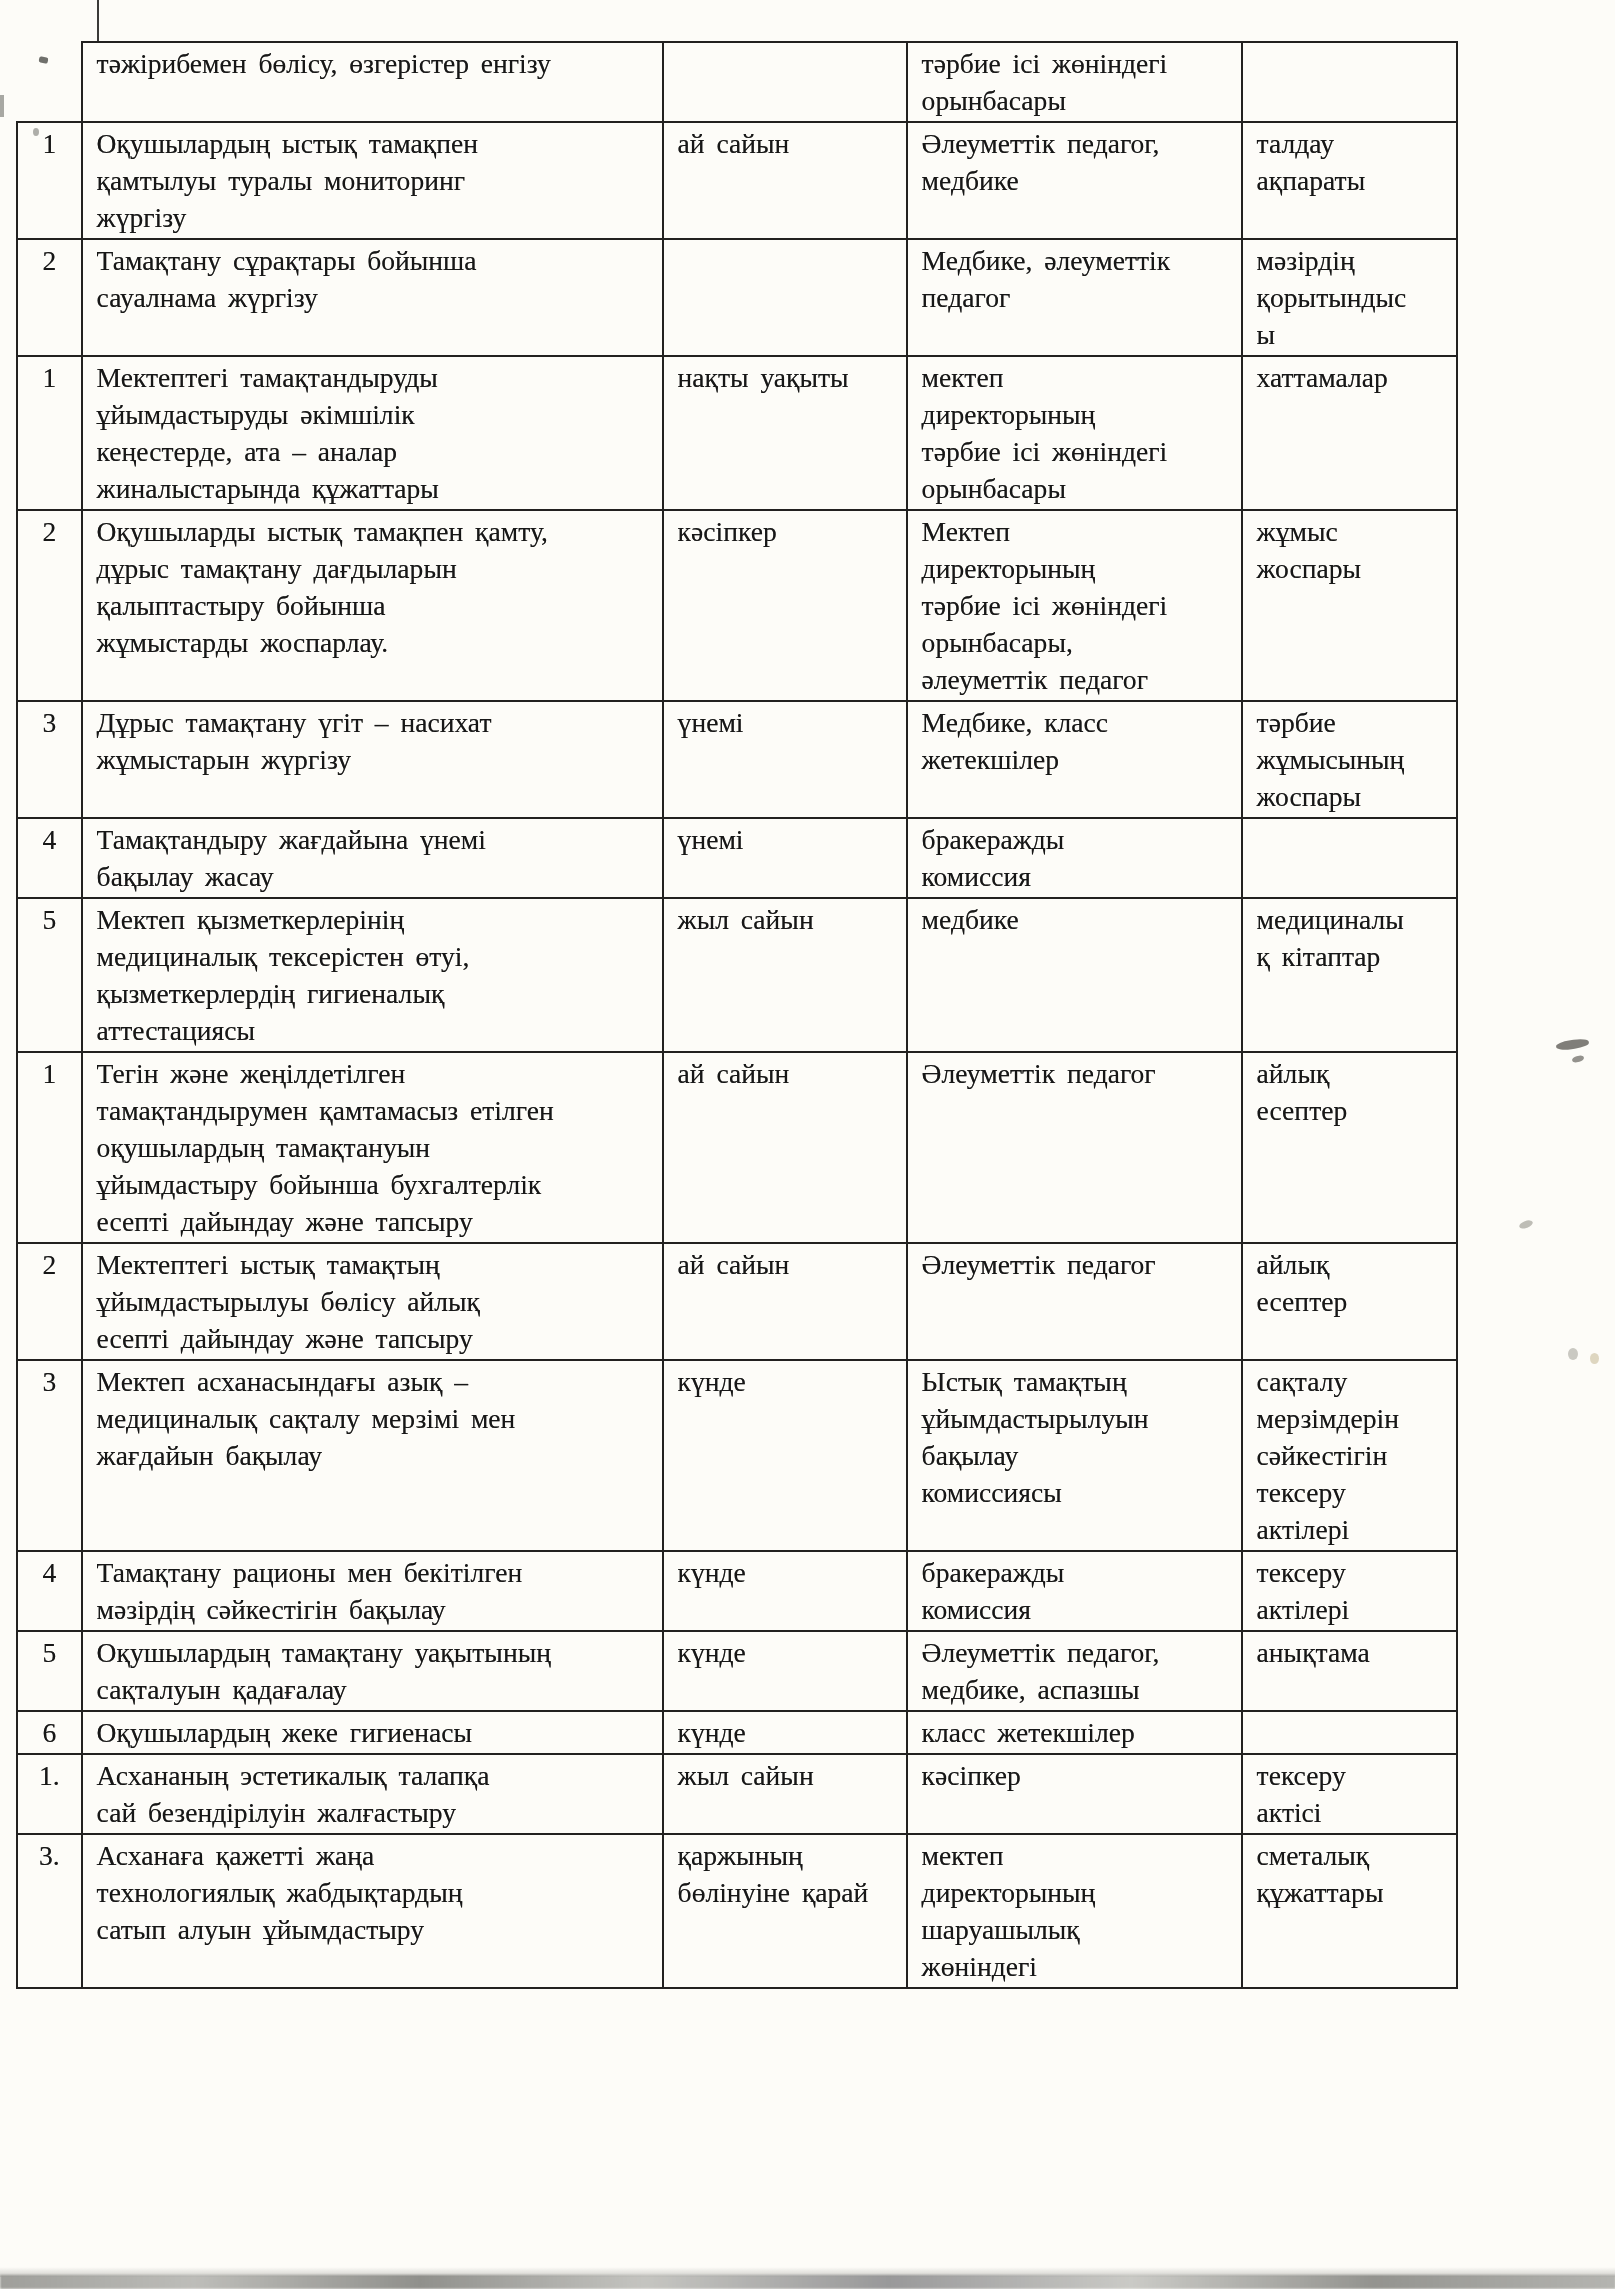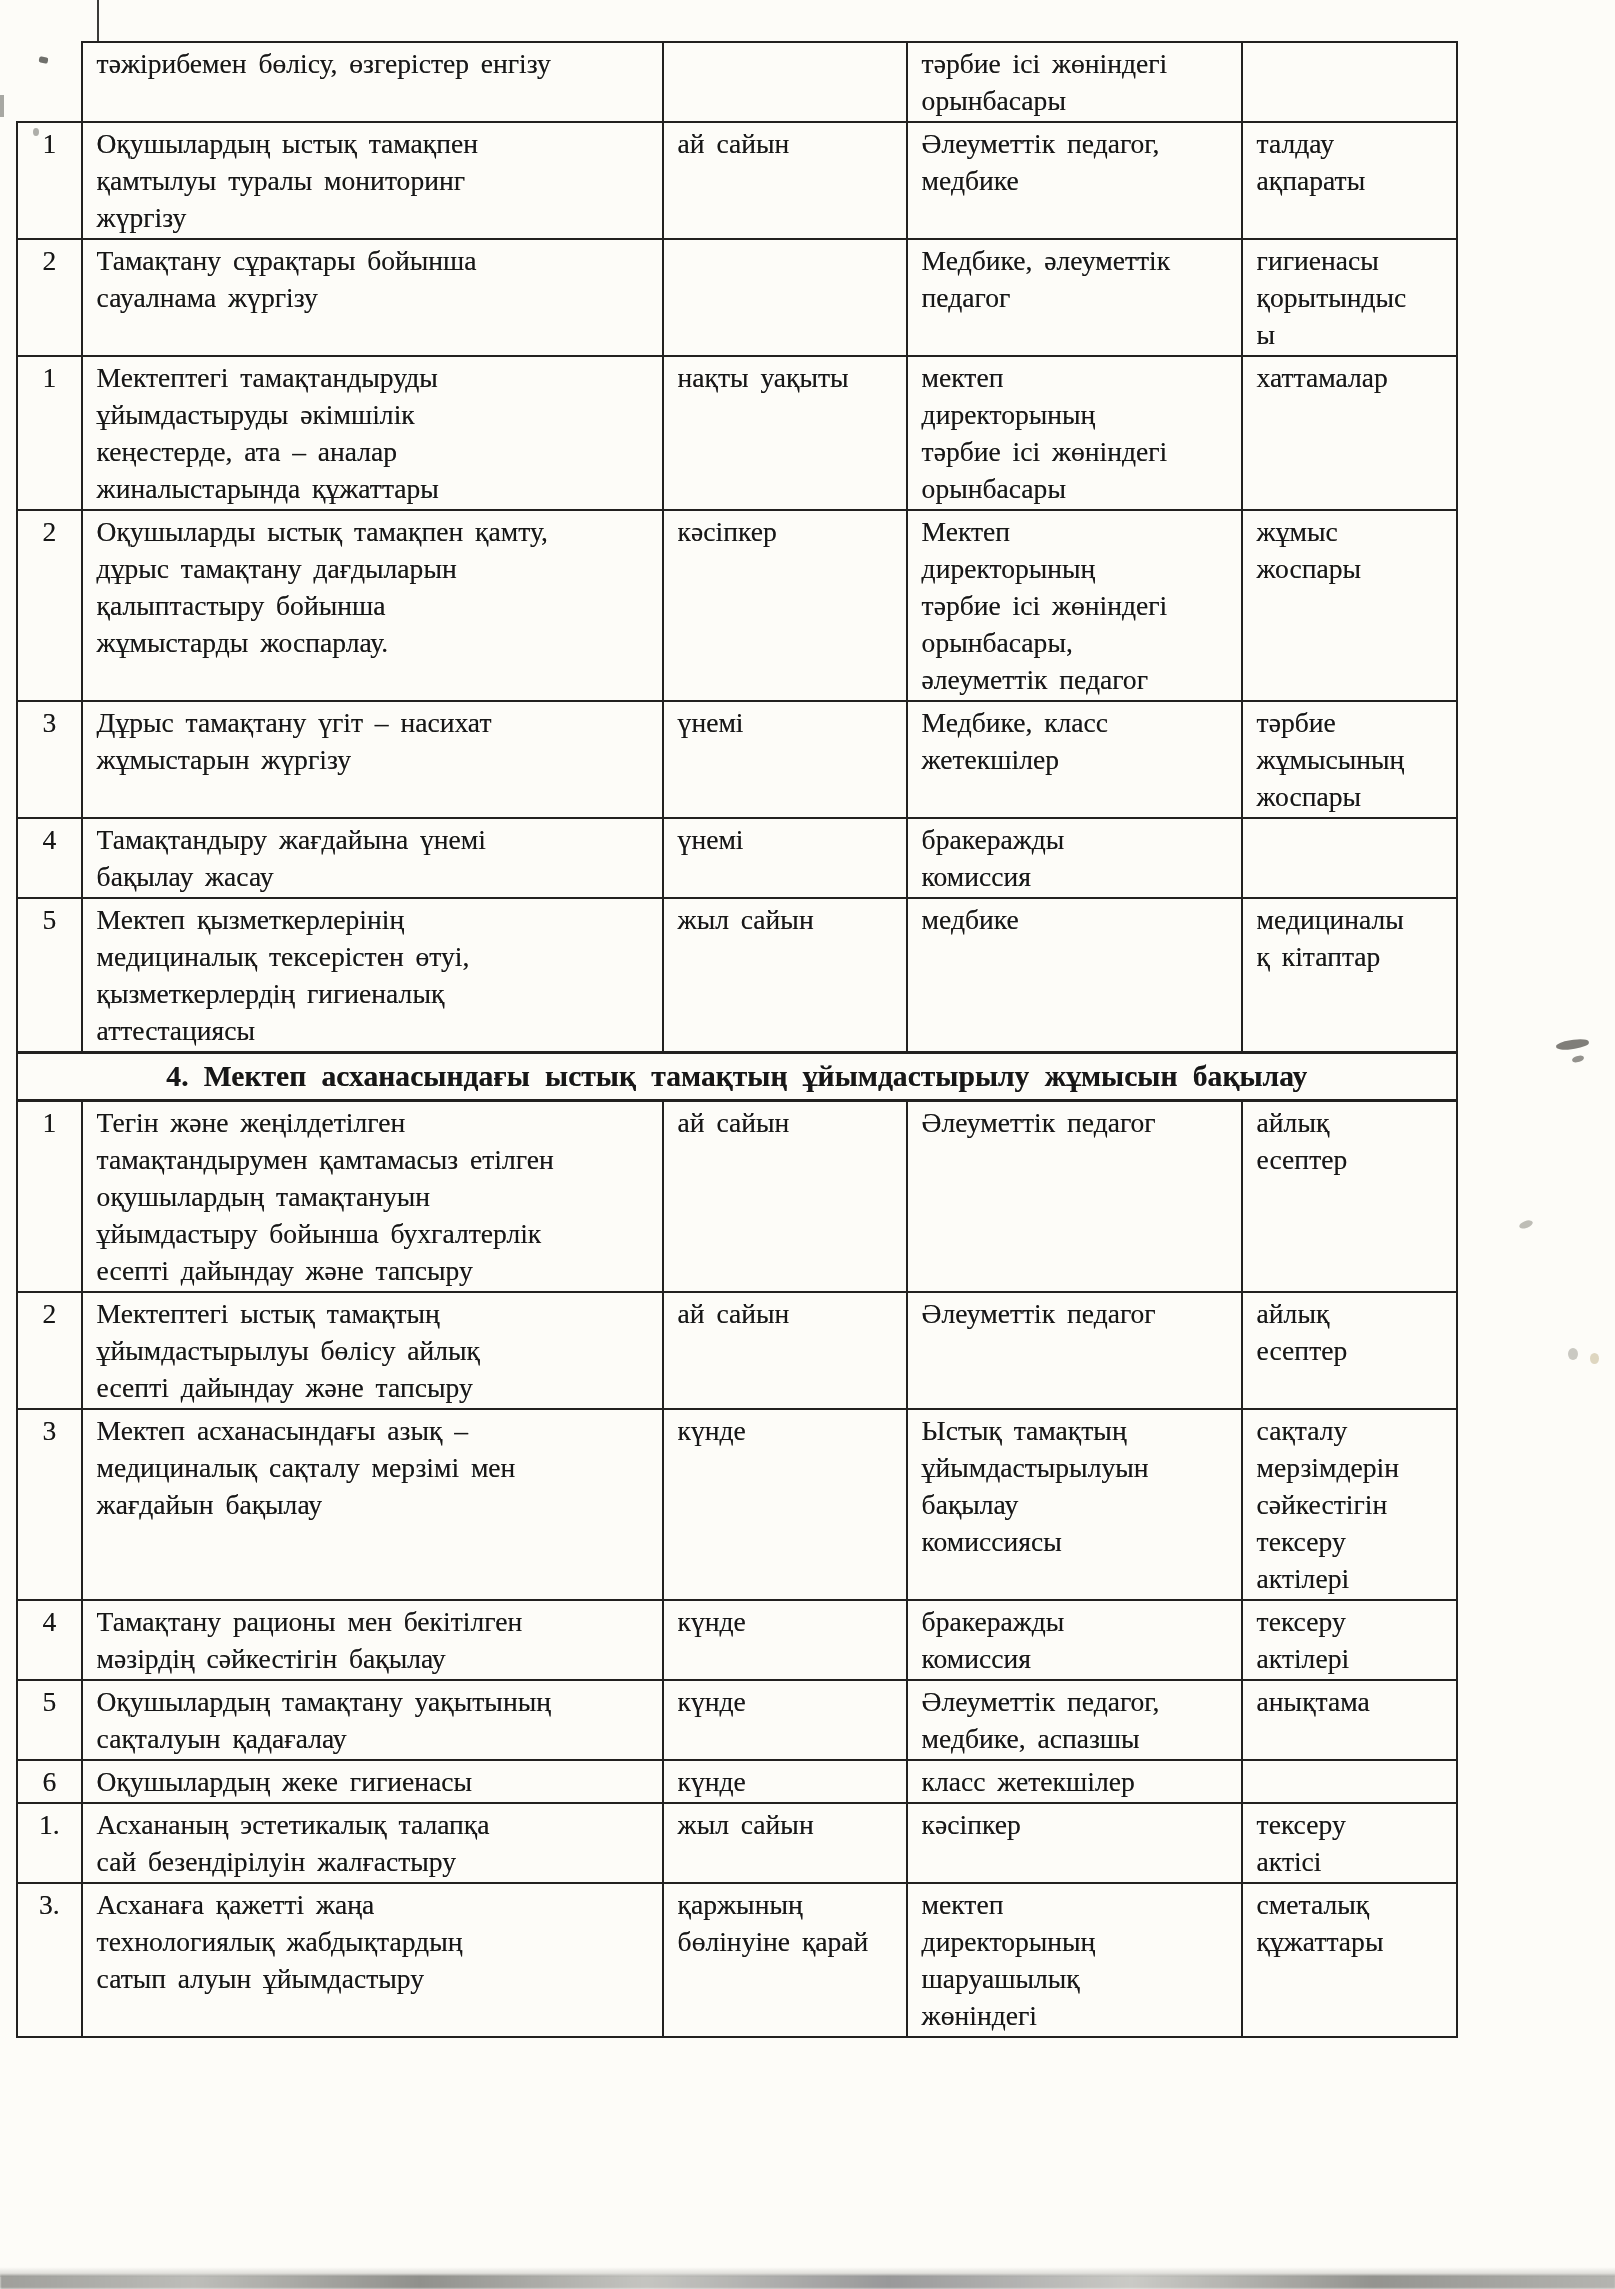--- a/index.html
+++ b/index.html
@@ -134,21 +134,21 @@
         <td class="res">талдау
 ақпараты</td>
       </tr>
       <tr>
         <td class="no">2</td>
         <td class="task">Тамақтану сұрақтары бойынша
 сауалнама жүргізу</td>
         <td class="time"></td>
         <td class="resp">Медбике, әлеуметтік
 педагог</td>
-        <td class="res">гигиенасы
+        <td class="res">мәзірдің
 қорытындыс
 ы</td>
       </tr>
 
 
       <tr>
         <td class="no">1</td>
         <td class="task">Мектептегі тамақтандыруды
 ұйымдастыруды әкімшілік
 кеңестерде, ата – аналар
@@ -200,23 +200,20 @@
         <td class="task">Мектеп қызметкерлерінің
 медициналық тексерістен өтуі,
 қызметкерлердің гигиеналық
 аттестациясы</td>
         <td class="time">жыл сайын</td>
         <td class="resp">медбике</td>
         <td class="res">медициналы
 қ кітаптар</td>
       </tr>
 
-      <tr class="sec-row">
-        <td colspan="5">4. Мектеп  асханасындағы  ыстық  тамақтың  ұйымдастырылу  жұмысын  бақылау</td>
-      </tr>
 
       <tr>
         <td class="no">1</td>
         <td class="task">Тегін және жеңілдетілген
 тамақтандырумен қамтамасыз етілген
 оқушылардың тамақтануын
 ұйымдастыру бойынша бухгалтерлік
 есепті дайындау және тапсыру</td>
         <td class="time">ай сайын</td>
         <td class="resp">Әлеуметтік педагог</td>

